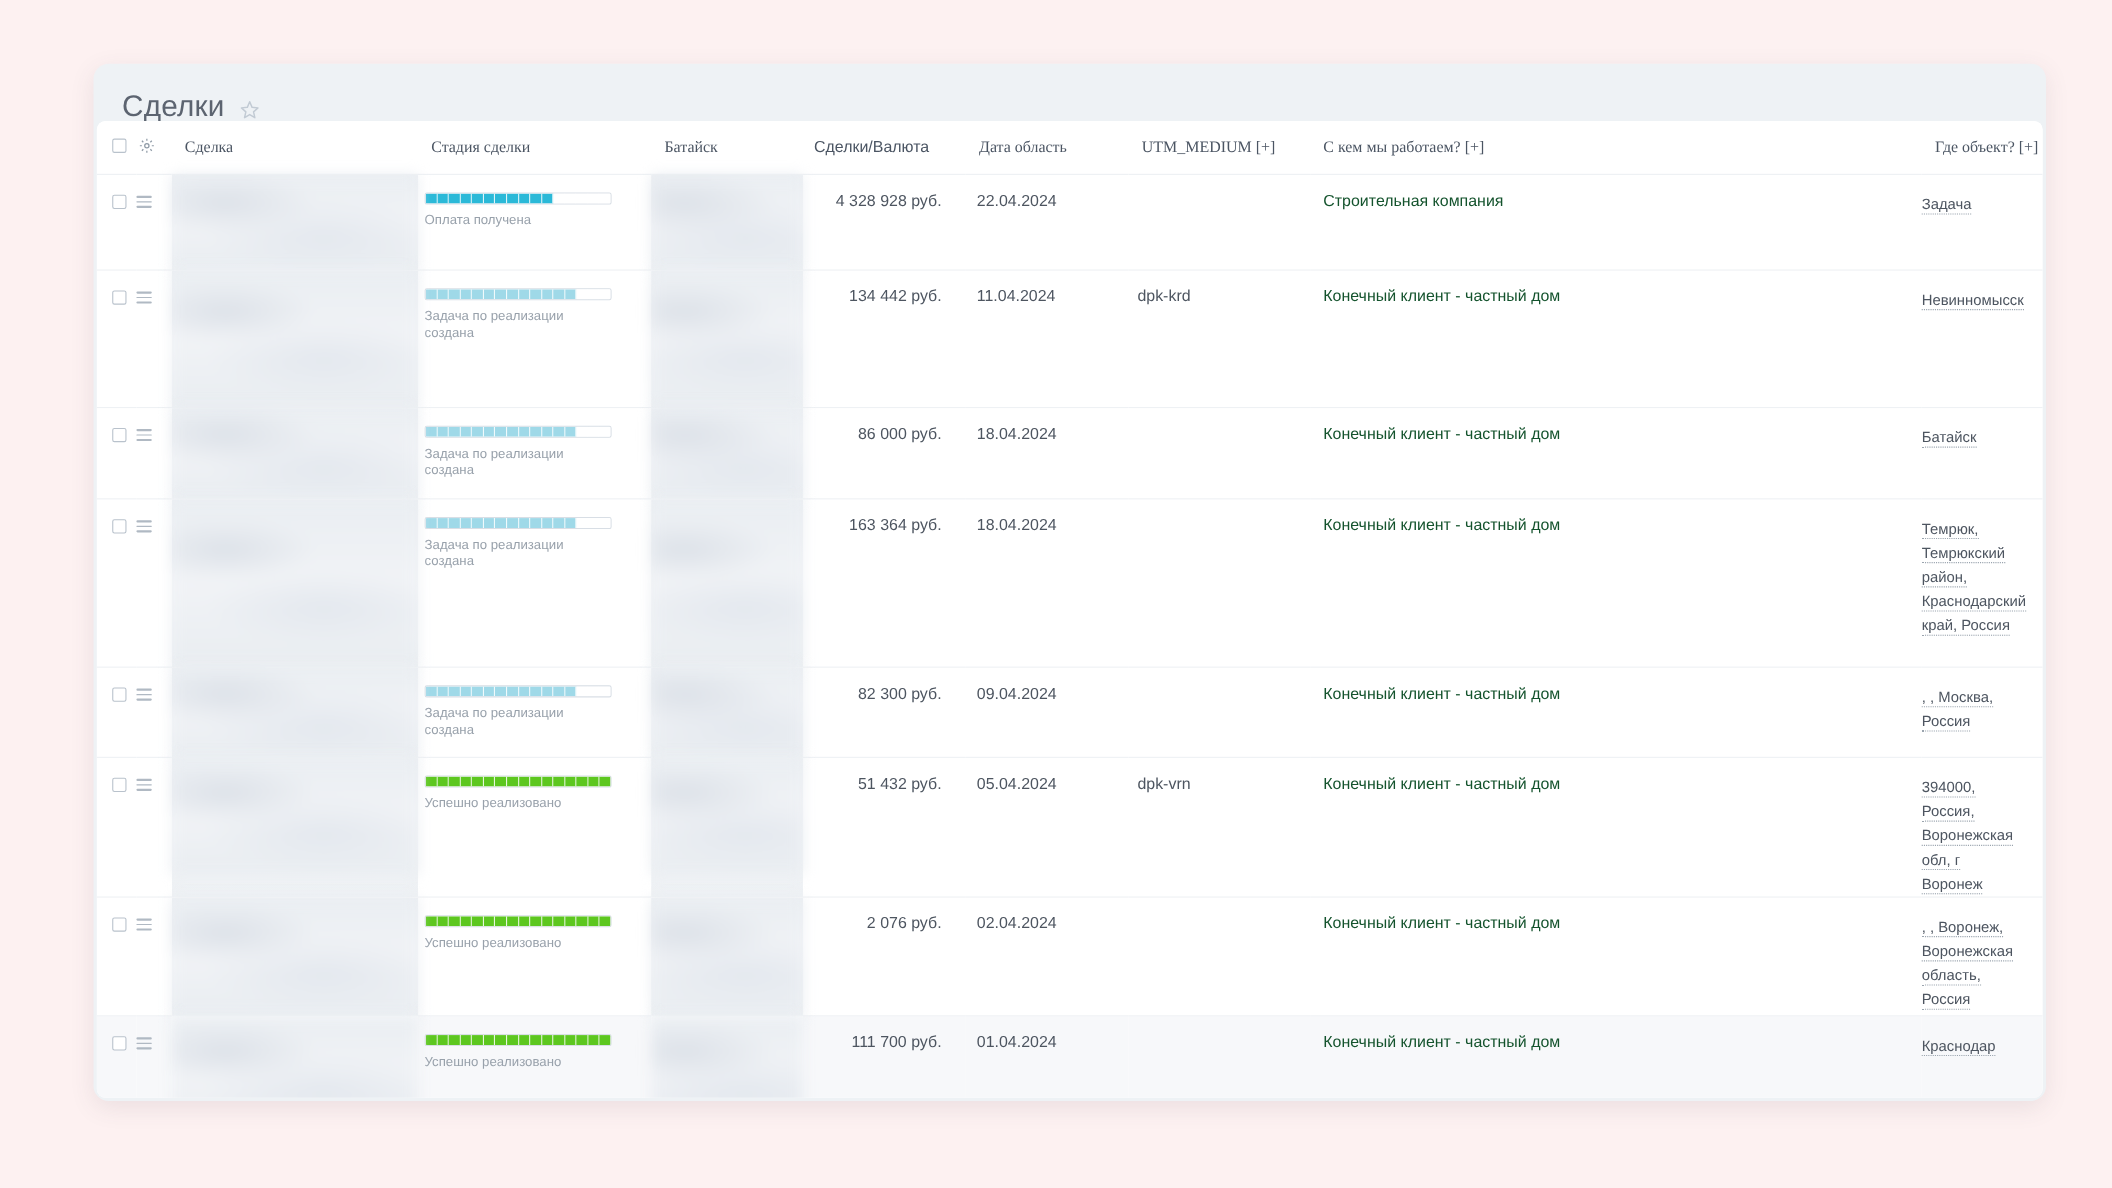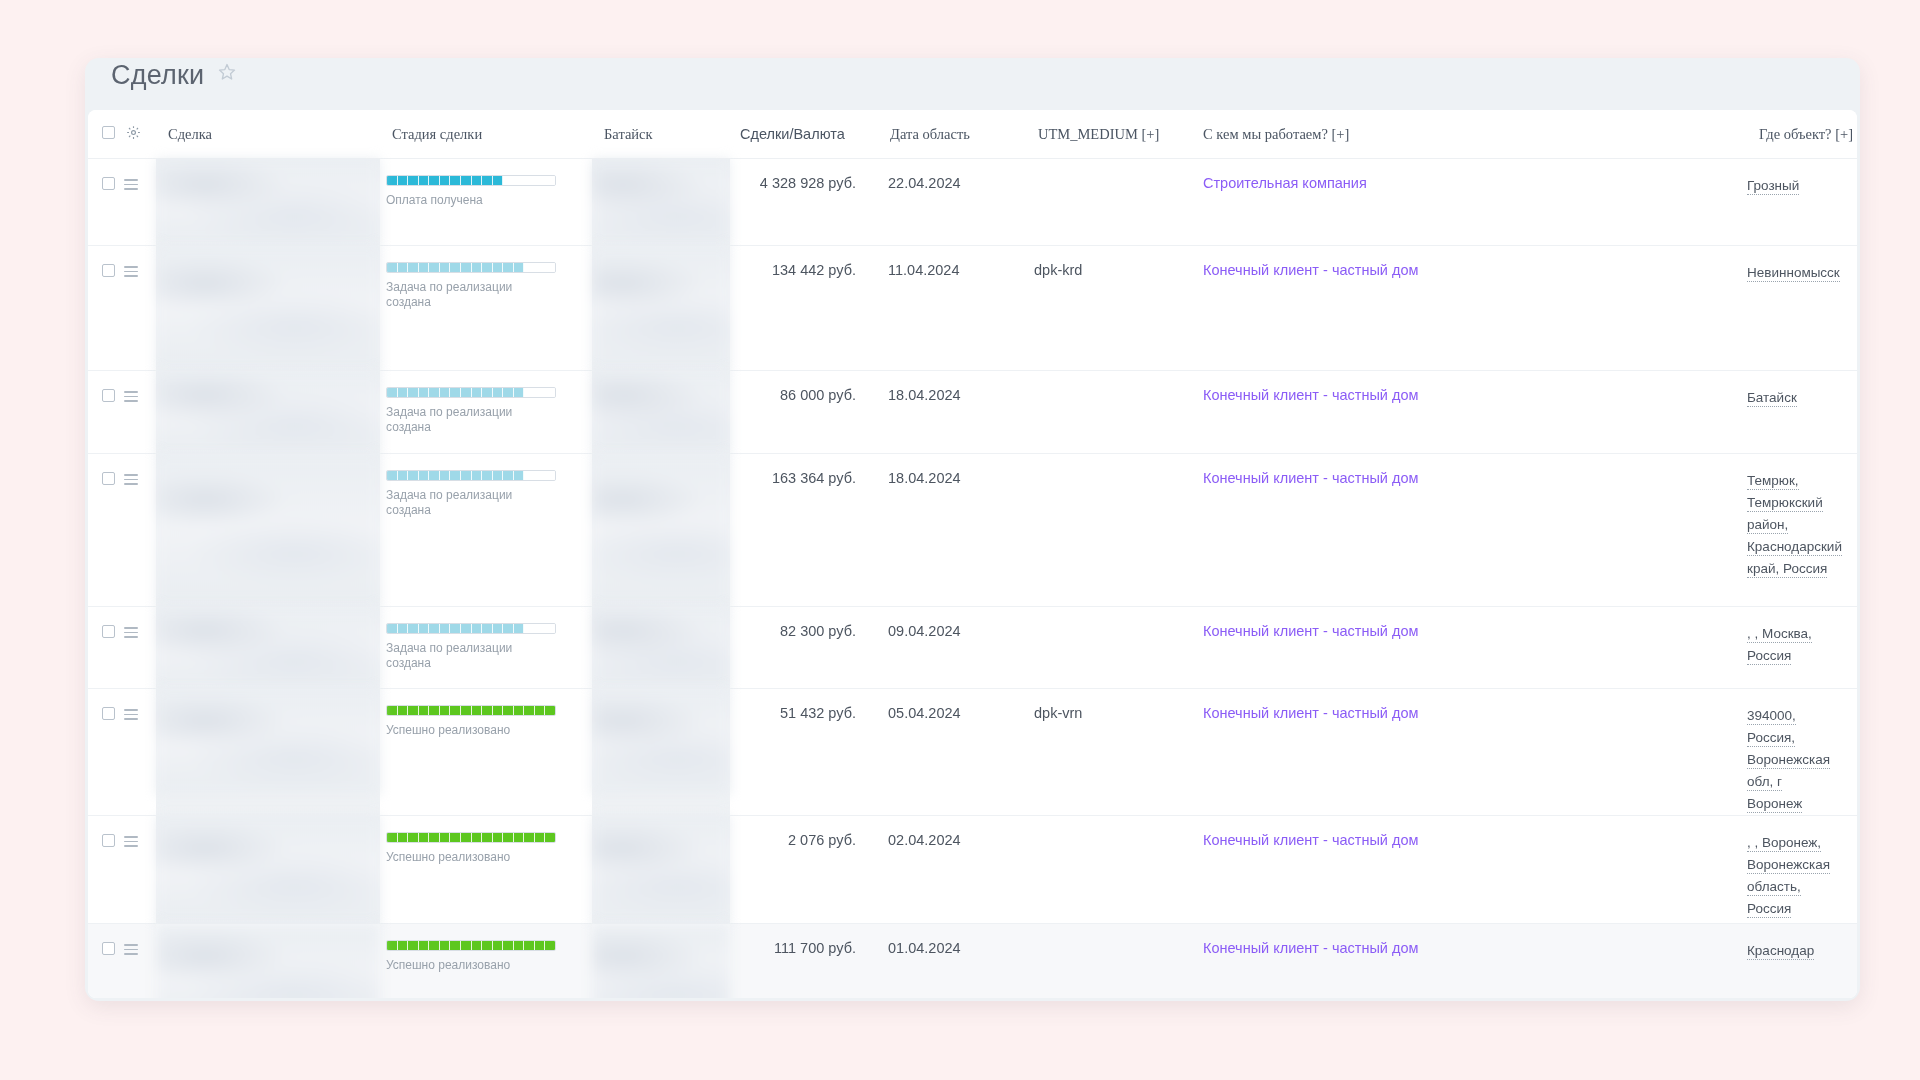--- a/index.html
+++ b/index.html
@@ -22,21 +22,21 @@
     height: 943px;
     background: #eef2f5;
     border-radius: 14px;
     box-shadow: 0 6px 22px rgba(80,70,90,.10);
     overflow: hidden;
   }
 
   .card-head {
     height: 52px;
     display: flex;
-    align-items: flex-start;
+    align-items: flex-end;
     padding: 4px 0 0 26px;
     box-sizing: border-box;
   }
   .card-title {
     font-size: 27px;
     color: #5c6470;
     font-weight: 400;
     letter-spacing: .2px;
     line-height: 1;
   }
@@ -168,21 +168,21 @@
     margin-top: 7px;
     font-size: 12px;
     line-height: 15px;
     color: #98a1ab;
     max-width: 160px;
   }
 
   .sum-cell  { text-align: right; padding: 16px 22px 0 0; white-space: nowrap; font-size: 14.5px; color:#4d5560;}
   .date-cell { padding: 16px 0 0 10px; white-space: nowrap; font-size: 14.5px; color:#4d5560;}
   .utm-cell  { padding: 16px 0 0 8px; white-space: nowrap; font-size: 14.5px; color:#4d5560;}
-  .who-cell  { padding: 16px 0 0 12px; font-size: 14.5px; color:#8b5cf6;}
+  .who-cell  { padding: 16px 0 0 12px; font-size: 14.5px; color:#14532d;}
   .where-cell{ padding: 16px 10px 0 0; font-size: 13.5px; line-height: 22px; color:#4d5560;}
   .where-cell .dotted {
     border-bottom: 1px dotted #9aa4ae;
     padding-bottom: 1px;
   }
 </style>
 </head>
 <body>
 
 <div class="card">
@@ -262,21 +262,21 @@
               <div class="stage-label">Оплата получена</div>
             </td>
             <td class="blurred-col">
               <div class="blur-block" style="height:86px"></div>
             </td>
             <td class="sum-cell">4 328 928 руб.</td>
             <td class="date-cell">22.04.2024</td>
             <td class="utm-cell"></td>
             <td class="who-cell">Строительная компания</td>
             <td class="where-cell">
-              <div><span class="dotted">Грозный</span></div>
+              <div><span class="dotted">Задача</span></div>
             </td>
           </tr>
           <tr style="height: 124px;">
             <td class="td-check"><span class="chk"></span></td>
             <td class="td-drag"><span class="drag-icon"><span></span><span></span><span></span></span></td>
             <td class="blurred-col">
               <div class="blur-block" style="height:124px"></div>
             </td>
             <td class="stage-cell">
               <div class="pbar">

